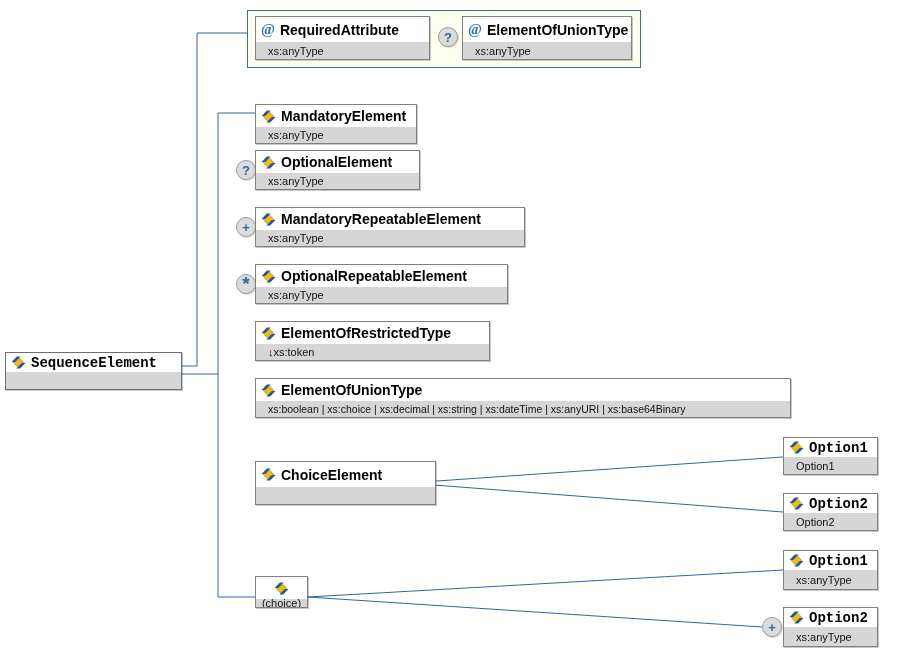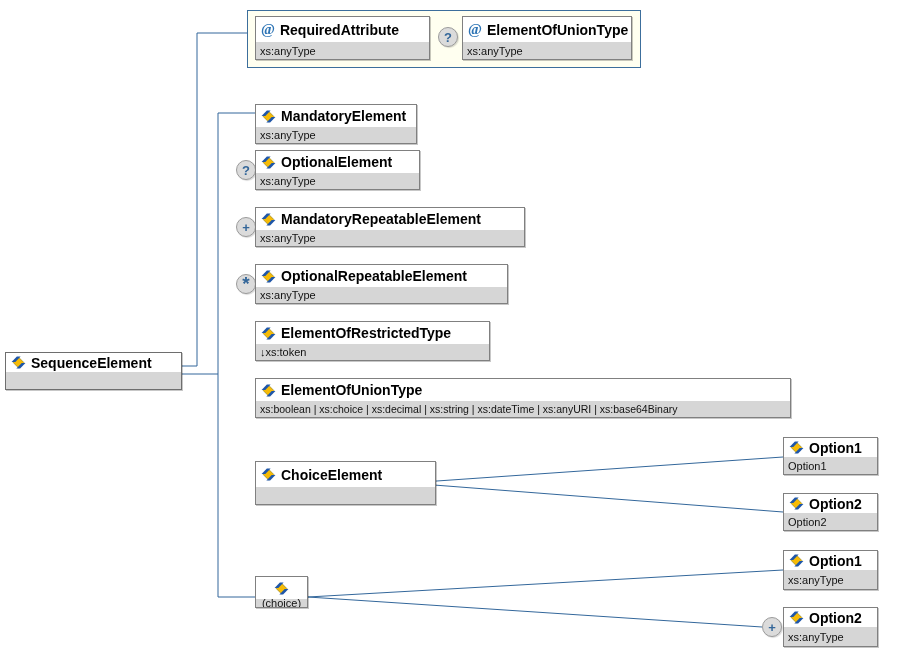--- a/index.html
+++ b/index.html
@@ -10,23 +10,23 @@
 
   .attr-group{position:absolute;left:247px;top:10px;width:394px;height:58px;
               background:#fffff0;border:1px solid #3c6e9c;box-sizing:border-box;}
 
   .node{position:absolute;box-sizing:border-box;border:1px solid #808080;
         background:#fff;display:flex;flex-direction:column;
         box-shadow:1px 1px 0 rgba(0,0,0,0.22);}
   .node .title{display:flex;align-items:center;gap:5px;padding:0 5px;height:22px;
                font-size:14px;font-weight:bold;color:#000;white-space:nowrap;flex:0 0 auto;}
   .node .sub{flex:1;background:#d6d6d6;font-size:11px;color:#111;display:flex;
-             align-items:center;padding:0 4px;white-space:nowrap;overflow:hidden;}
+             align-items:center;padding:0 12px;white-space:nowrap;overflow:hidden;}
   .title-tall{height:25px !important;}
-  .title-short{height:19px !important;}
+  .title-short{height:19px !important;font-family:Liberation Mono, monospace;}
   .sub-small{font-size:10.5px !important;}
   .center-title{justify-content:center !important;}
   .center-sub{justify-content:center !important;}
 
   .at-icon{color:#2d74b5;font-weight:bold;font-size:15px;line-height:1;
            font-family:"Liberation Serif",serif;}
   .el-icon{display:inline-flex;width:15px;height:13px;flex:0 0 auto;}
 
   .badge{position:absolute;width:20px;height:20px;border-radius:50%;
          background:#dbdbdb;border:1px solid #9b9b9b;box-sizing:border-box;

